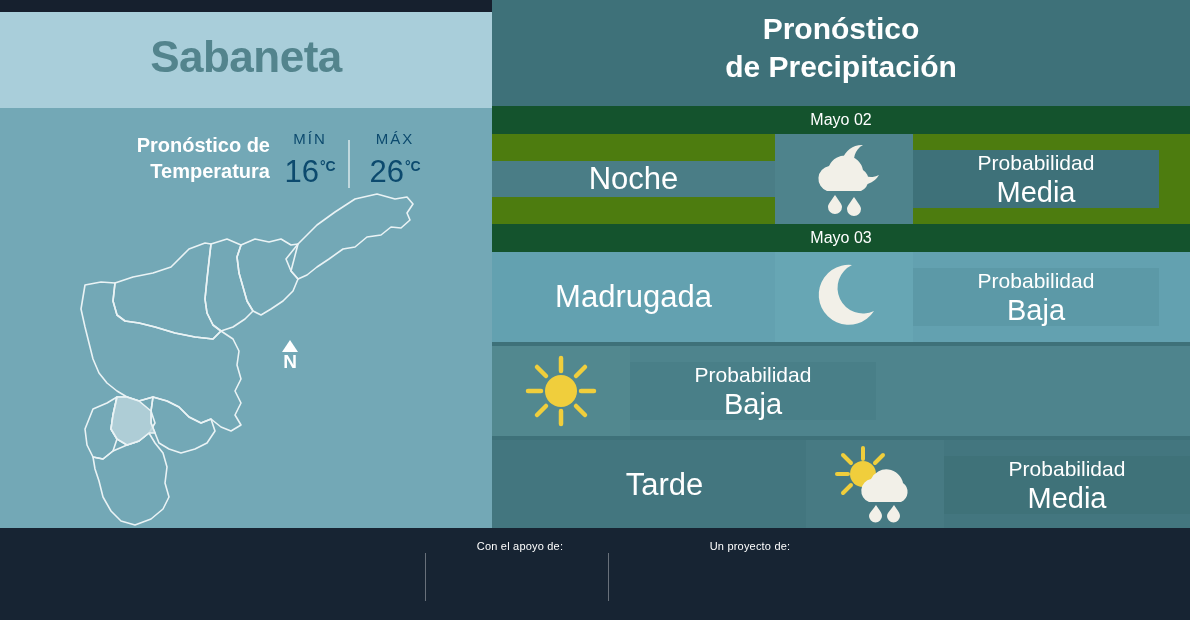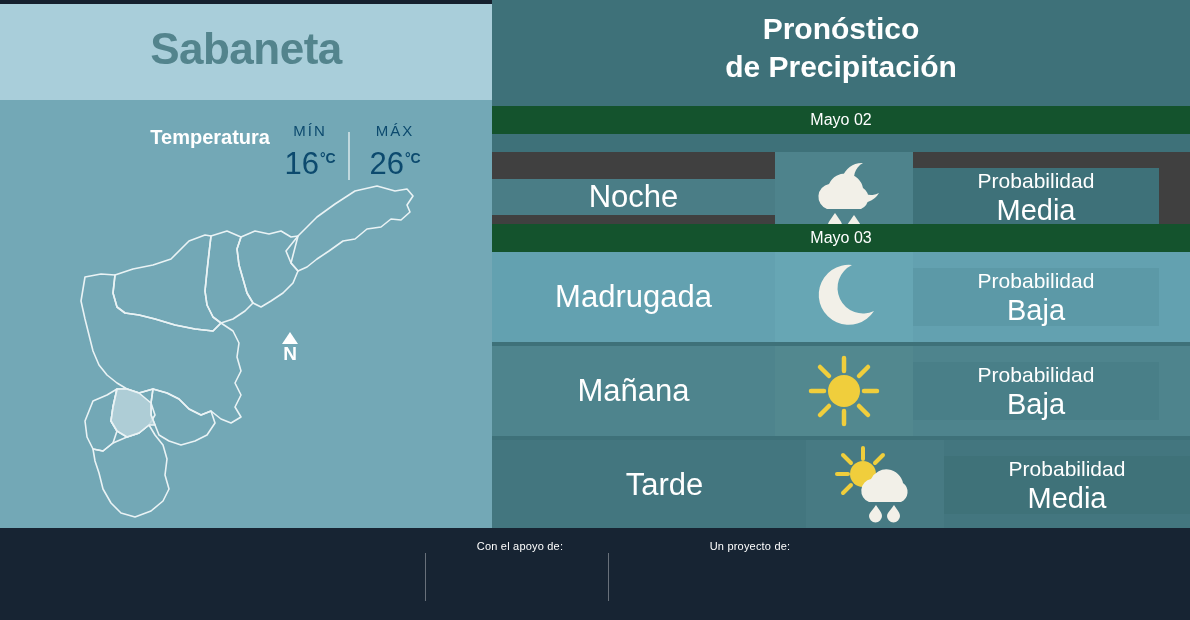--- a/index.html
+++ b/index.html
@@ -6,21 +6,21 @@
   html,body{ background:#16202e; }
   body{
     width:1190px; height:620px;
     font-family:"Liberation Sans", sans-serif;
     overflow:hidden; position:relative;
   }
   #app{ width:1190px; height:620px; position:relative; }
 
   
   .left-panel{
-    position:absolute; left:0; top:4px; width:492px; height:528px;
+    position:absolute; left:0; top:12px; width:492px; height:528px;
     background:#73A8B6;
   }
   .city-band{
     position:absolute; left:0; top:0; width:492px; height:96px;
     background:#A9CEDA;
   }
   .city-name{
     position:absolute; left:0; top:20px; width:492px;
     text-align:center;
     font-size:44px; font-weight:bold; letter-spacing:-0.5px;
@@ -77,21 +77,21 @@
   .fc-row{
     position:absolute; left:0; width:698px; height:90px;
     display:flex; align-items:center;
   }
   .fc-row .col-period{ width:283px; text-align:center; color:#ffffff; font-size:31px; font-weight:300;}
   .fc-row .col-icon{ width:138px; display:flex; align-items:center; justify-content:center; height:90px;}
   .fc-row .col-prob{ width:246px; text-align:center; color:#ffffff; }
   .prob-label{ font-size:21px; font-weight:300; line-height:26px;}
   .prob-value{ font-size:29px; font-weight:300; line-height:32px;}
 
-  #fc-row-0{ top:152px; background:#404040; }
+  #fc-row-0{ top:134px; background:#4d7c0f; }
   #fc-row-0 .col-icon{ background:#4E838C; }
   #fc-row-0 .col-prob{ background:#3E7179; }
   #fc-row-0 .col-period{ background:#4A7D86; }
   #fc-row-1{ top:252px; background:#63A1B0; }
   #fc-row-1 .col-icon{ background:#67A6B4; }
   #fc-row-1 .col-prob{ background:#5C99A7; }
   #fc-row-2{ top:346px; background:#4E848D; }
   #fc-row-2 .col-icon{ background:#52888F; }
   #fc-row-2 .col-prob{ background:#497F88; }
   #fc-row-3{ top:440px; background:#43767F;justify-content:flex-end; }
@@ -117,20 +117,21 @@
 <body>
 
 <div id="app">
 
   <div class="left-panel">
 
     <div class="city-band"></div>
     <div class="city-name">Sabaneta</div>
 
     <div class="temp-head">
+      <div>Pronóstico de</div>
       <div>Temperatura</div>
     </div>
 
     <div class="temp-block min">
       <div class="temp-label">MÍN</div>
       <div class="temp-value"><span>16</span><sup>°C</sup></div>
     </div>
     <div class="temp-divider"></div>
     <div class="temp-block max">
       <div class="temp-label">MÁX</div>
@@ -204,21 +205,20 @@
           <path d="M46 4 a30 30 0 1 0 22 46 a25 25 0 1 1 -22 -46 Z" fill="#F2F0E8"></path>
         </svg>
       </div>
       <div class="col-prob">
         <div class="prob-label">Probabilidad</div>
         <div class="prob-value">Baja</div>
       </div>
     </div>
 
     <div class="fc-row" id="fc-row-2">
-      <div class="col-period">Mañana</div>
       <div class="col-icon">
         <svg width="76" height="74" viewBox="0 0 76 74">
           <g stroke="#F0CE3C" stroke-width="4.5" stroke-linecap="round">
             <line x1="38" y1="4" x2="38" y2="17"></line>
             <line x1="38" y1="57" x2="38" y2="70"></line>
             <line x1="5" y1="37" x2="18" y2="37"></line>
             <line x1="58" y1="37" x2="71" y2="37"></line>
             <line x1="14" y1="13" x2="23" y2="22"></line>
             <line x1="53" y1="52" x2="62" y2="61"></line>
             <line x1="62" y1="13" x2="53" y2="22"></line>

